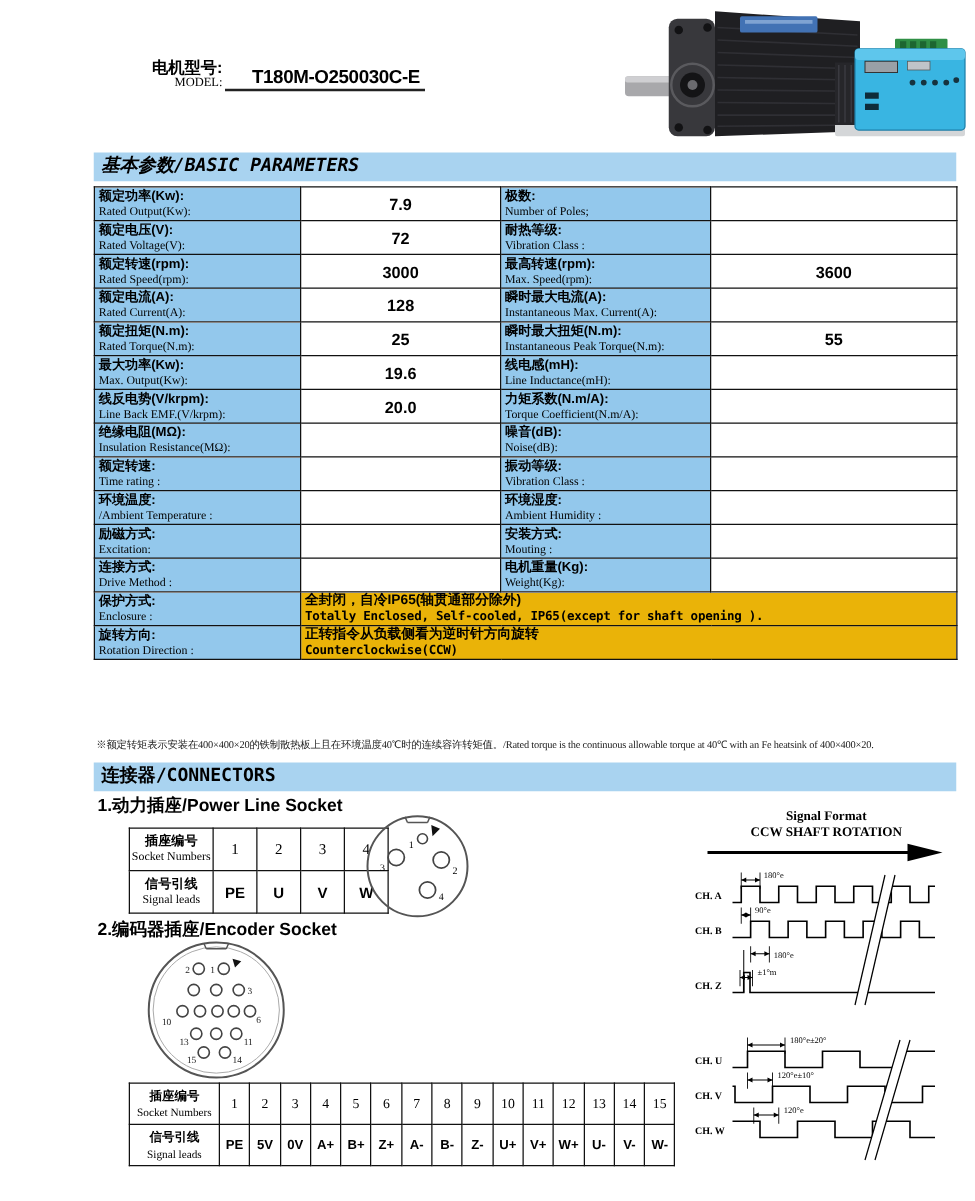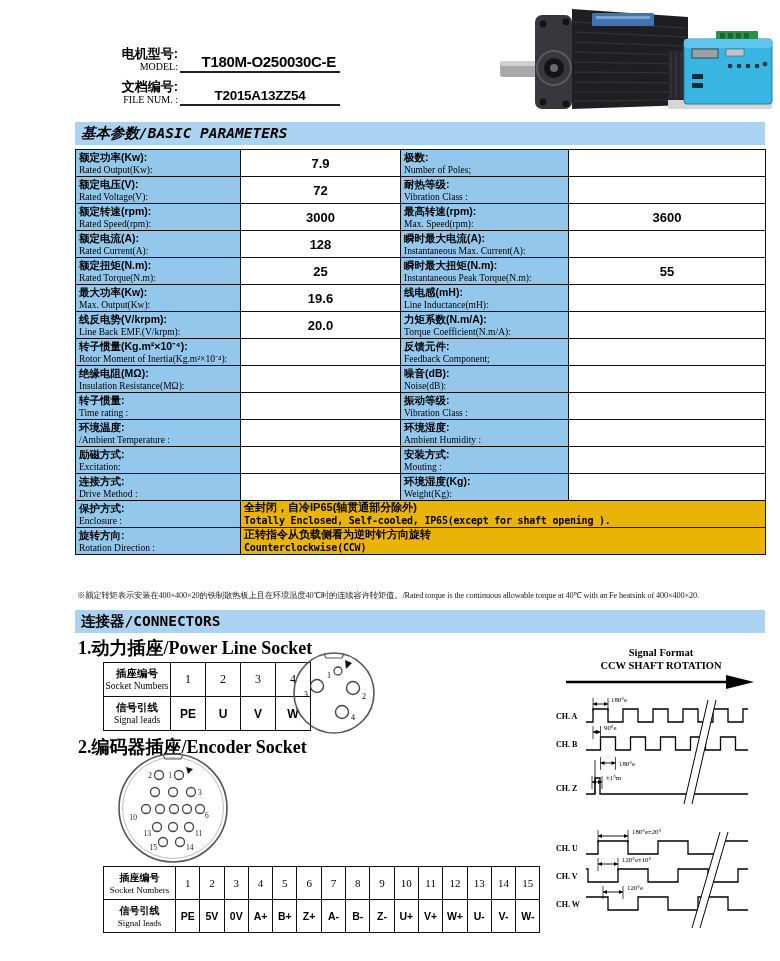--- a/index.html
+++ b/index.html
@@ -32,22 +32,22 @@
   .params td.spanval{text-align:left;background:#eab308;}
   .spanval .cn{font-size:11px;font-weight:bold;line-height:13px;}
   .spanval .en{font-size:10px;font-weight:bold;line-height:13px;
                font-family:"DejaVu Sans Mono",monospace;letter-spacing:-0.2px;}
 
   
   .footnote{position:absolute;left:77px;top:589px;width:700px;font-size:8.3px;
             font-family:"Liberation Serif",serif;white-space:nowrap;color:#222;letter-spacing:-0.15px;}
 
   
-  .conn-title{position:absolute;font-size:18px;font-weight:bold;
-              font-family:Liberation Serif, serif;}
+  .conn-title{position:absolute;font-size:14px;font-weight:bold;
+              font-family:Liberation Sans, sans-serif;}
   .ctable td{border:1.6px solid #111;text-align:center;vertical-align:middle;background:#fff;}
   .ctable td.lbl{text-align:center;}
   .ctable .num{font-family:"Liberation Serif",serif;font-size:12px;}
   .ctable .sig{font-weight:bold;font-size:12px;}
   .power-table{position:absolute;left:103px;top:662px;table-layout:fixed;}
   .power-table td{height:31px;}
   .enc-table{position:absolute;left:103px;top:866px;table-layout:fixed;}
   .enc-table td{height:30px;}
   .enc-table .num{font-size:11px;}
   .enc-table .sig{font-size:10.5px;}
@@ -62,27 +62,20 @@
 
 <div class="page">
 
   <div class="model-block">
     <div class="model-row">
       <div class="model-lbls">
         <div class="cn">电机型号:</div>
         <div class="en">MODEL:</div>
       </div>
       <div class="model-val">T180M-O250030C-E</div>
-    </div>
-    <div class="model-row">
-      <div class="model-lbls">
-        <div class="cn">文档编号:</div>
-        <div class="en">FILE NUM. :</div>
-      </div>
-      <div class="model-val centered">T2015A13ZZ54</div>
     </div>
   </div>
 
   <svg class="abs" style="left:492px;top:2px;" width="288" height="118" viewBox="0 0 288 118">
     <rect x="8" y="59" width="40" height="16" rx="3" fill="#a8a8ab"></rect>
     <rect x="8" y="59" width="40" height="5" rx="2" fill="#cfcfd2"></rect>
     <rect x="43" y="13" width="37" height="94" rx="7" fill="#38383c"></rect>
     <circle cx="62" cy="66" r="17" fill="none" stroke="#5a5a5e" stroke-width="2"></circle>
     <circle cx="62" cy="66" r="10" fill="#141416"></circle>
     <circle cx="62" cy="66" r="4" fill="#6a6a6e"></circle>
@@ -221,45 +214,33 @@
           </td>
           <td class="val">20.0</td>
           <td class="lbl">
             <div class="cn">力矩系数(N.m/A):</div>
             <div class="en">Torque Coefficient(N.m/A):</div>
           </td>
           <td class="val"></td>
         </tr>
         <tr>
           <td class="lbl">
-            <div class="cn">转子惯量(Kg.m²×10⁻⁴):</div>
-            <div class="en">Rotor Moment of Inertia(Kg.m²×10⁻⁴):</div>
-          </td>
-          <td class="val"></td>
-          <td class="lbl">
-            <div class="cn">反馈元件:</div>
-            <div class="en">Feedback Component;</div>
-          </td>
-          <td class="val"></td>
-        </tr>
-        <tr>
-          <td class="lbl">
             <div class="cn">绝缘电阻(MΩ):</div>
             <div class="en">Insulation Resistance(MΩ):</div>
           </td>
           <td class="val"></td>
           <td class="lbl">
             <div class="cn">噪音(dB):</div>
             <div class="en">Noise(dB):</div>
           </td>
           <td class="val"></td>
         </tr>
         <tr>
           <td class="lbl">
-            <div class="cn">转子惯量:</div>
+            <div class="cn">额定转速:</div>
             <div class="en">Time rating :</div>
           </td>
           <td class="val"></td>
           <td class="lbl">
             <div class="cn">振动等级:</div>
             <div class="en">Vibration Class :</div>
           </td>
           <td class="val"></td>
         </tr>
         <tr>
@@ -286,21 +267,21 @@
           </td>
           <td class="val"></td>
         </tr>
         <tr>
           <td class="lbl">
             <div class="cn">连接方式:</div>
             <div class="en">Drive Method :</div>
           </td>
           <td class="val"></td>
           <td class="lbl">
-            <div class="cn">环境湿度(Kg):</div>
+            <div class="cn">电机重量(Kg):</div>
             <div class="en">Weight(Kg):</div>
           </td>
           <td class="val"></td>
         </tr>
         <tr>
           <td class="lbl">
             <div class="cn">保护方式:</div>
             <div class="en">Enclosure :</div>
           </td>
           <td class="spanval" colspan="3">

